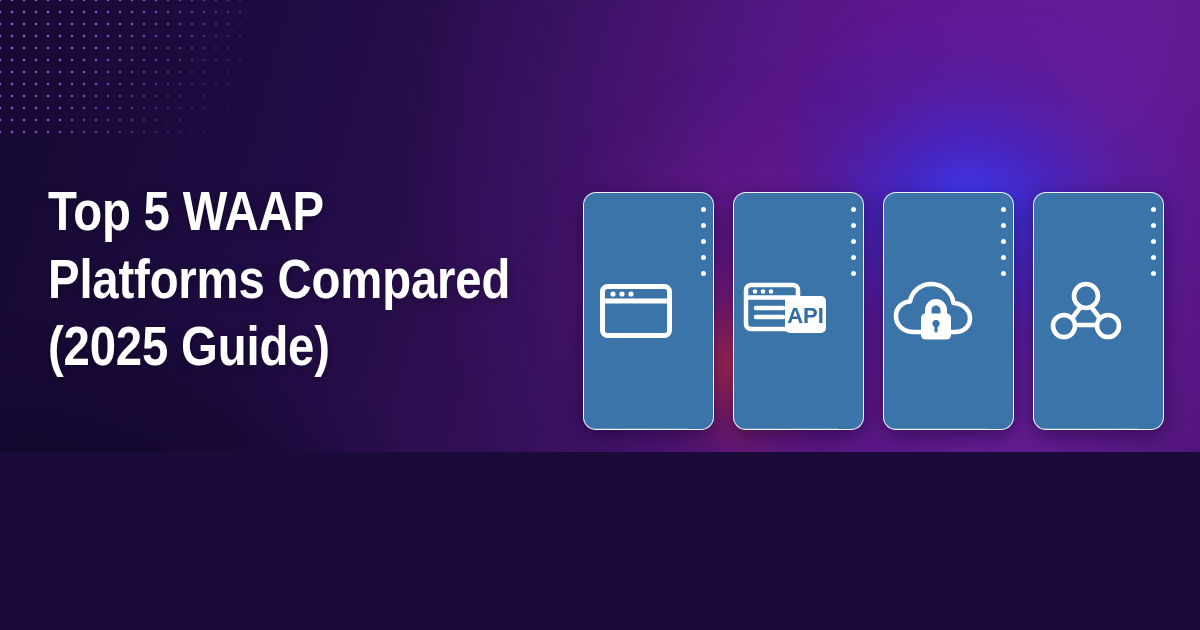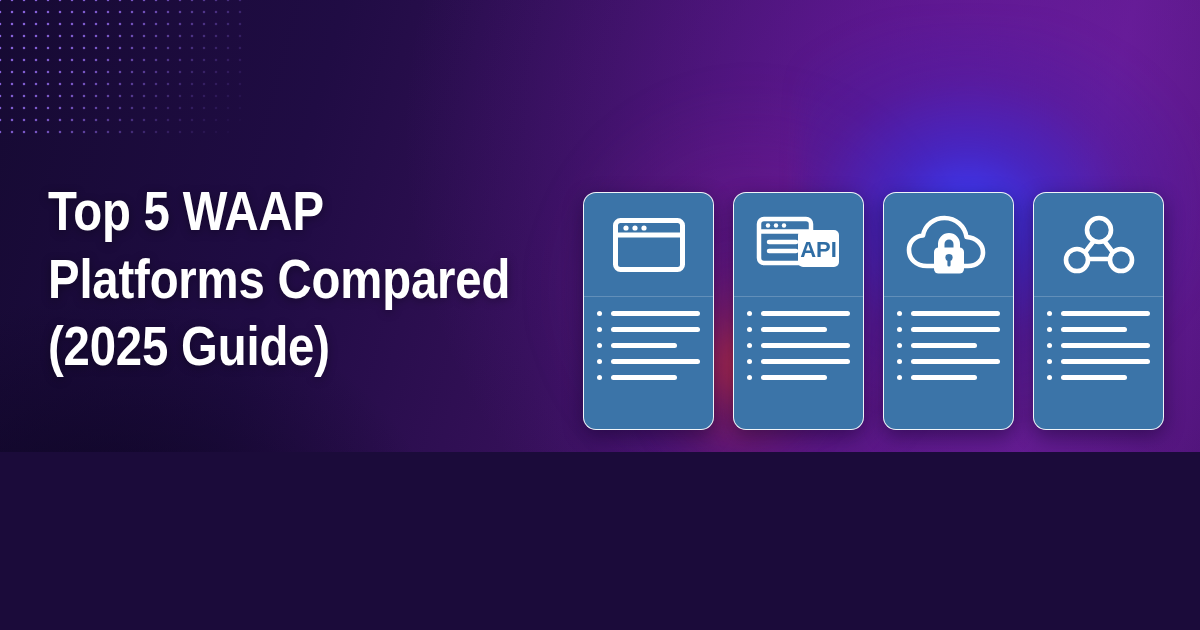--- a/index.html
+++ b/index.html
@@ -87,21 +87,21 @@
   }
   .card {
     position:relative;
     width:131px;
     height:238px;
     border-radius:13px;
     background:#3b74a8;
     border:1.6px solid rgba(255,255,255,0.92);
     box-shadow: 0 6px 20px rgba(8,2,30,0.45);
     display:flex;
-    flex-direction:column;
+    flex-direction:row;
     overflow:hidden;
   }
   .card-top {
     flex:0 0 104px;
     display:flex;
     align-items:center;
     justify-content:center;
     border-bottom:1px solid rgba(255,255,255,0.20);
   }
   .card-body {

